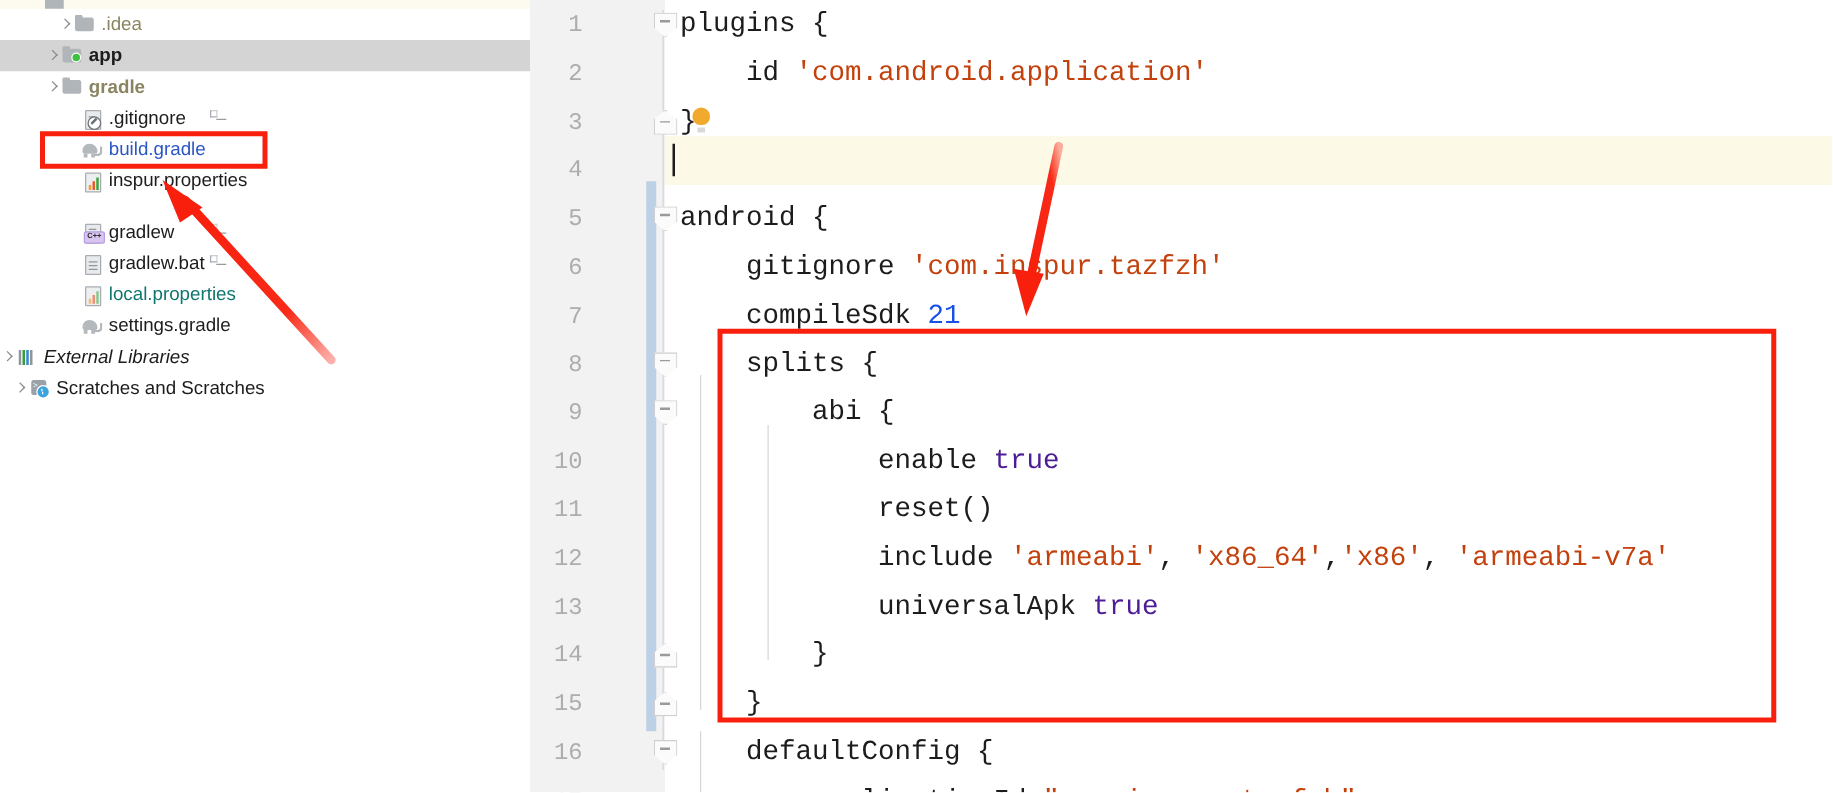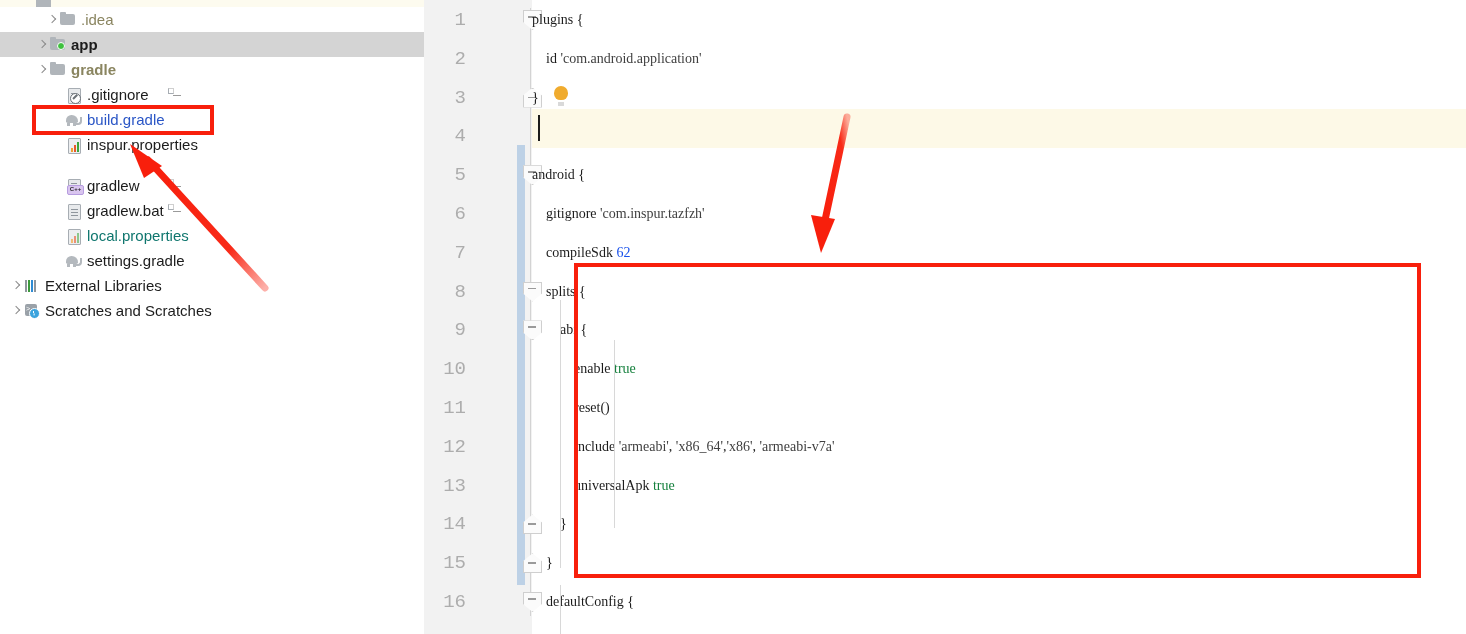--- a/index.html
+++ b/index.html
@@ -263,37 +263,37 @@
   .fold.down::after { top: 5px; }
   .fold.up::after { top: 8px; }
 
   #code {
     position: absolute;
     left: 108px; top: 0;
     width: 934px; height: 634px;
   }
   .cline {
     position: absolute;
-    left: 0;
+    left: 12px;
     height: 39px;
-    font-family: Liberation Serif, serif;
-    font-size: 14px;
+    font-family: Liberation Mono, monospace;
+    font-size: 22px;
     line-height: 39px;
     color: #1c1c1c;
     white-space: pre;
   }
   .hl-line {
     position: absolute;
     left: 0; width: 1042px;
     height: 39px;
     background: #fdf9e7;
   }
-  .tok-str { color: #404040; }
+  .tok-str { color: #c2410c; }
   .tok-num { color: #1750eb; }
-  .tok-kw  { color: #15803d; }
+  .tok-kw  { color: #4c1d95; }
   .caret {
     position: absolute;
     width: 2px; height: 26px;
     background: #1c1c1c;
   }
   .bulb {
     position: absolute;
     width: 14px; height: 14px;
     border-radius: 50% 50% 45% 45%;
     background: #f0ab2e;
@@ -447,21 +447,21 @@
           <span class="ic">
             <span class="ico-elephant">
               <span class="body"></span>
               <span class="trunk"></span>
               <span class="leg1"></span>
               <span class="leg2"></span>
             </span>
           </span>
           <span class="lbl" style="color: rgb(28, 28, 28);">settings.gradle</span>
         </div>
-        <div class="tree-row" style="padding-left: 10px;">
+        <div class="tree-row" style="padding-left: 0; font-style: italic;">
           <span class="chev show"></span> 
           <span class="ic">
             <span class="ico-libs">
               <i></i>
               <i></i>
               <i></i>
               <i></i>
             </span>
           </span>
           <span class="lbl" style="color: rgb(28, 28, 28);">External Libraries</span>
@@ -512,21 +512,21 @@
     </div>
     <div id="code">
       <div class="hl-line" style="top:109px;"></div>
       <div id="code-lines">
           <div class="cline" style="top: 0px;"><span>plugins {</span></div>
           <div class="cline" style="top: 38.8px;"><span>    id </span><span class="tok-str">'com.android.application'</span></div>
           <div class="cline" style="top: 77.6px;"><span>}</span></div>
           <div class="cline" style="top: 116.4px;"><span></span></div>
           <div class="cline" style="top: 155.2px;"><span>android {</span></div>
           <div class="cline" style="top: 194px;"><span>    gitignore </span><span class="tok-str">'com.inspur.tazfzh'</span></div>
-          <div class="cline" style="top: 232.8px;"><span>    compileSdk </span><span class="tok-num">62</span></div>
+          <div class="cline" style="top: 232.8px;"><span>    compileSdk </span><span class="tok-num">21</span></div>
           <div class="cline" style="top: 271.6px;"><span>    splits {</span></div>
           <div class="cline" style="top: 310.4px;"><span>        abi {</span></div>
           <div class="cline" style="top: 349.2px;"><span>            enable </span><span class="tok-kw">true</span></div>
           <div class="cline" style="top: 388px;"><span>            reset()</span></div>
           <div class="cline" style="top: 426.8px;"><span>            include </span><span class="tok-str">'armeabi'</span><span>, </span><span class="tok-str">'x86_64'</span><span>,</span><span class="tok-str">'x86'</span><span>, </span><span class="tok-str">'armeabi-v7a'</span></div>
           <div class="cline" style="top: 465.6px;"><span>            universalApk </span><span class="tok-kw">true</span></div>
           <div class="cline" style="top: 504.4px;"><span>        }</span></div>
           <div class="cline" style="top: 543.2px;"><span>    }</span></div>
           <div class="cline" style="top: 582px;"><span>    defaultConfig {</span></div>
           <div class="cline" style="top: 620.8px;"><span>        applicationId </span><span class="tok-str">"com.inspur.tazfzh"</span></div>

